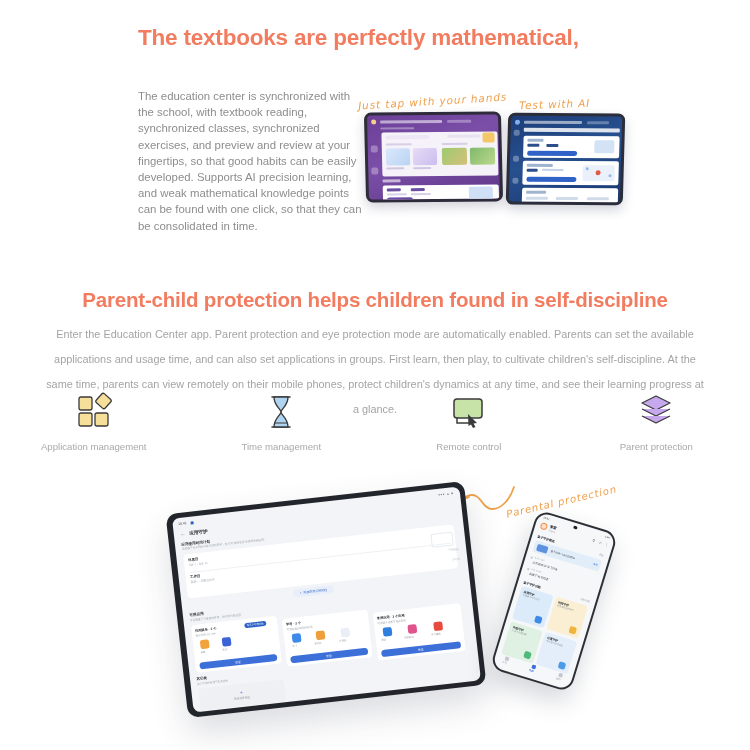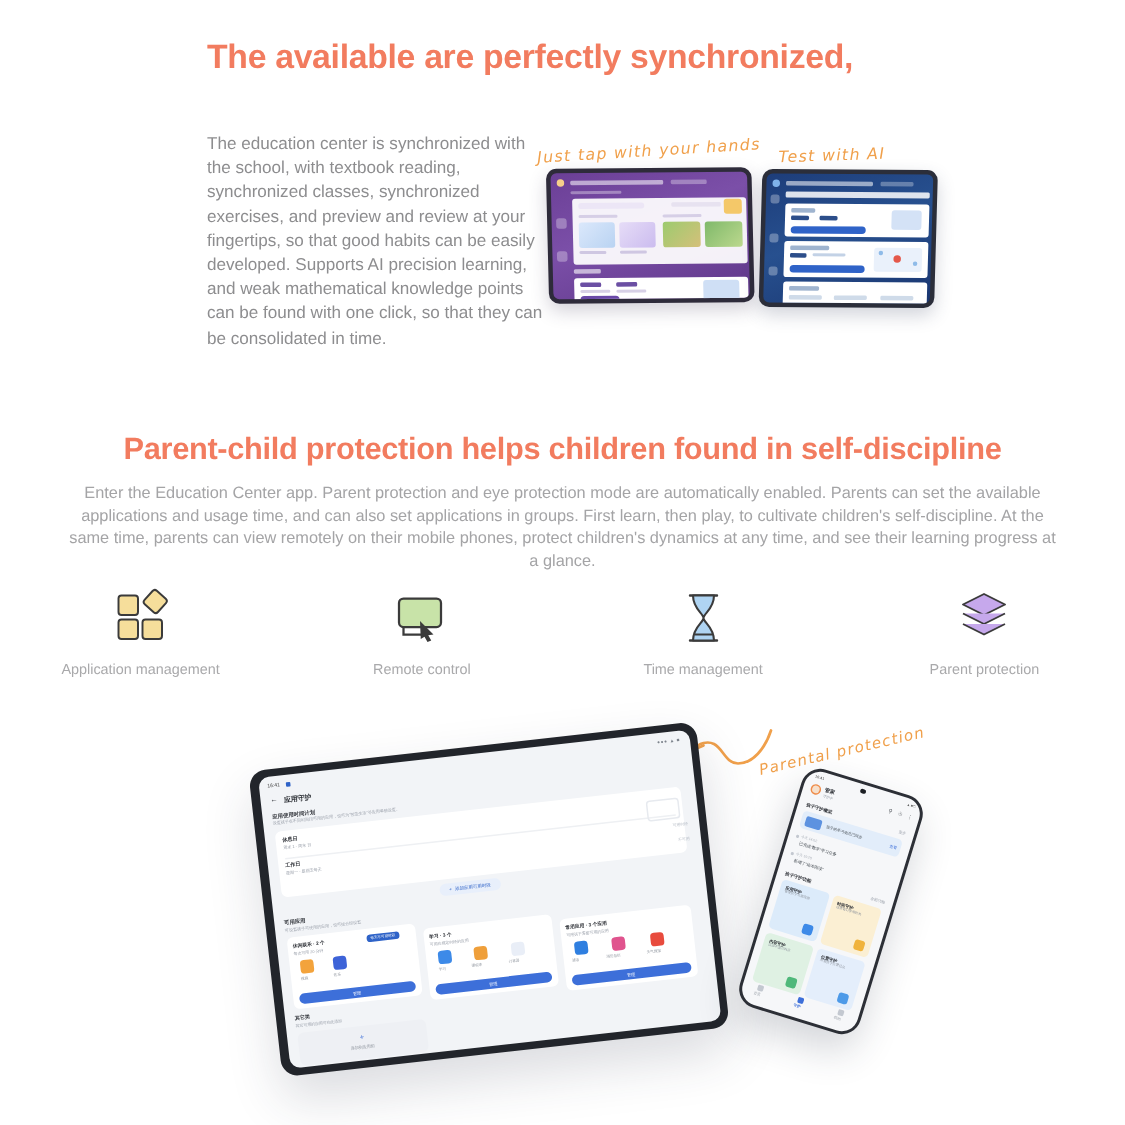--- a/index.html
+++ b/index.html
@@ -59,21 +59,21 @@
   .mini { position:absolute; background:#fff; border-radius:2px; }
   .minid { position:absolute; border-radius:1px; }
 
   
   .s2-title {
     position:absolute; left:0; top:288px; width:750px; text-align:center;
     font-size:20.5px; font-weight:bold; color:#F27C5F; letter-spacing:-0.2px;
   }
   .s2-body {
     position:absolute; left:45px; top:322px; width:660px; text-align:center;
-    font-size:10.9px; line-height:15px; color:#a4a4a6;
+    font-size:10.9px; line-height:25px; color:#a4a4a6;
   }
 
   
   .feats { position:absolute; left:0; top:392px; width:750px;
            display:flex; }
   .feat { flex:1; display:flex; flex-direction:column; align-items:center; }
   .feat-ic { width:46px; height:40px; position:relative; }
   .feat-lb { margin-top:9px; font-size:9.6px; color:#a9a9ab; }
 
   
@@ -98,21 +98,21 @@
     overflow:hidden; position:relative;
   }
   .arrow-doodle { position:absolute; left:452px; top:483px; }
 </style>
 </head>
 <body>
 
 <div class="page">
 
   <div class="s1-title">
-    <div>The available are perfectly synchronized,</div>
+    <div>The textbooks are perfectly mathematical,</div>
   </div>
 
   <div class="s1-body">The education center is synchronized with the school, with textbook reading, synchronized classes, synchronized exercises, and preview and review at your fingertips, so that good habits can be easily developed. Supports AI precision learning, and weak mathematical knowledge points can be found with one click, so that they can be consolidated in time.</div>
 
   <div class="hand h1">Just tap with your hands</div>
   <div class="hand h2">Test with AI</div>
 
   <div class="tabA">
     <div class="tabA-scr">
       <div class="minid" style="left:4px;top:4px;width:5px;height:5px;border-radius:50%;background:#f6cf8a;"></div>
@@ -195,37 +195,37 @@
           <rect x="8" y="21" width="13" height="13" rx="2" fill="#F6DE9B" stroke="#3b3b3b" stroke-width="1.3"></rect>
           <rect x="24" y="21" width="13" height="13" rx="2" fill="#F6DE9B" stroke="#3b3b3b" stroke-width="1.3"></rect>
         </svg>
       </div>
       <div class="feat-lb">Application management</div>
     </div>
 
     <div class="feat">
       <div class="feat-ic">
         <svg viewBox="0 0 46 40" width="46" height="40">
+          <path d="M14 5 L32 5 M14 35 L32 35" stroke="#3b3b3b" stroke-width="1.6" stroke-linecap="round"></path>
+          <path d="M16 5 C16 14, 23 17, 23 20 C23 23, 16 26, 16 35 L30 35 C30 26, 23 23, 23 20 C23 17, 30 14, 30 5 Z" fill="#AFD4F2" stroke="#3b3b3b" stroke-width="1.4" stroke-linejoin="round"></path>
+          <path d="M17.5 31 L28.5 31" stroke="#3b3b3b" stroke-width="1.2" stroke-linecap="round"></path>
+        </svg>
+      </div>
+      <div class="feat-lb">Time management</div>
+    </div>
+
+    <div class="feat">
+      <div class="feat-ic">
+        <svg viewBox="0 0 46 40" width="46" height="40">
           <rect x="8" y="7" width="28" height="19" rx="3" fill="#C8E3A8" stroke="#3b3b3b" stroke-width="1.5"></rect>
           <path d="M11 26 L11 31 L23 31" stroke="#3b3b3b" stroke-width="1.5" fill="none" stroke-linecap="round"></path>
           <path d="M22 22 L31 31 L27.5 31.5 L29.5 35 L27 36 L25 32.5 L22.5 34 Z" fill="#3b3b3b"></path>
         </svg>
       </div>
       <div class="feat-lb">Remote control</div>
-    </div>
-
-    <div class="feat">
-      <div class="feat-ic">
-        <svg viewBox="0 0 46 40" width="46" height="40">
-          <path d="M14 5 L32 5 M14 35 L32 35" stroke="#3b3b3b" stroke-width="1.6" stroke-linecap="round"></path>
-          <path d="M16 5 C16 14, 23 17, 23 20 C23 23, 16 26, 16 35 L30 35 C30 26, 23 23, 23 20 C23 17, 30 14, 30 5 Z" fill="#AFD4F2" stroke="#3b3b3b" stroke-width="1.4" stroke-linejoin="round"></path>
-          <path d="M17.5 31 L28.5 31" stroke="#3b3b3b" stroke-width="1.2" stroke-linecap="round"></path>
-        </svg>
-      </div>
-      <div class="feat-lb">Time management</div>
     </div>
 
     <div class="feat">
       <div class="feat-ic">
         <svg viewBox="0 0 46 40" width="46" height="40">
           <path d="M23 4 L37 11 L23 18 L9 11 Z" fill="#C6A8EC" stroke="#3b3b3b" stroke-width="1.3" stroke-linejoin="round"></path>
           <path d="M9 17 L23 24 L37 17" fill="#C6A8EC" stroke="#3b3b3b" stroke-width="1.3" stroke-linejoin="round"></path>
           <path d="M9 24 L23 31 L37 24" fill="#C6A8EC" stroke="#3b3b3b" stroke-width="1.3" stroke-linejoin="round"></path>
         </svg>
       </div>

